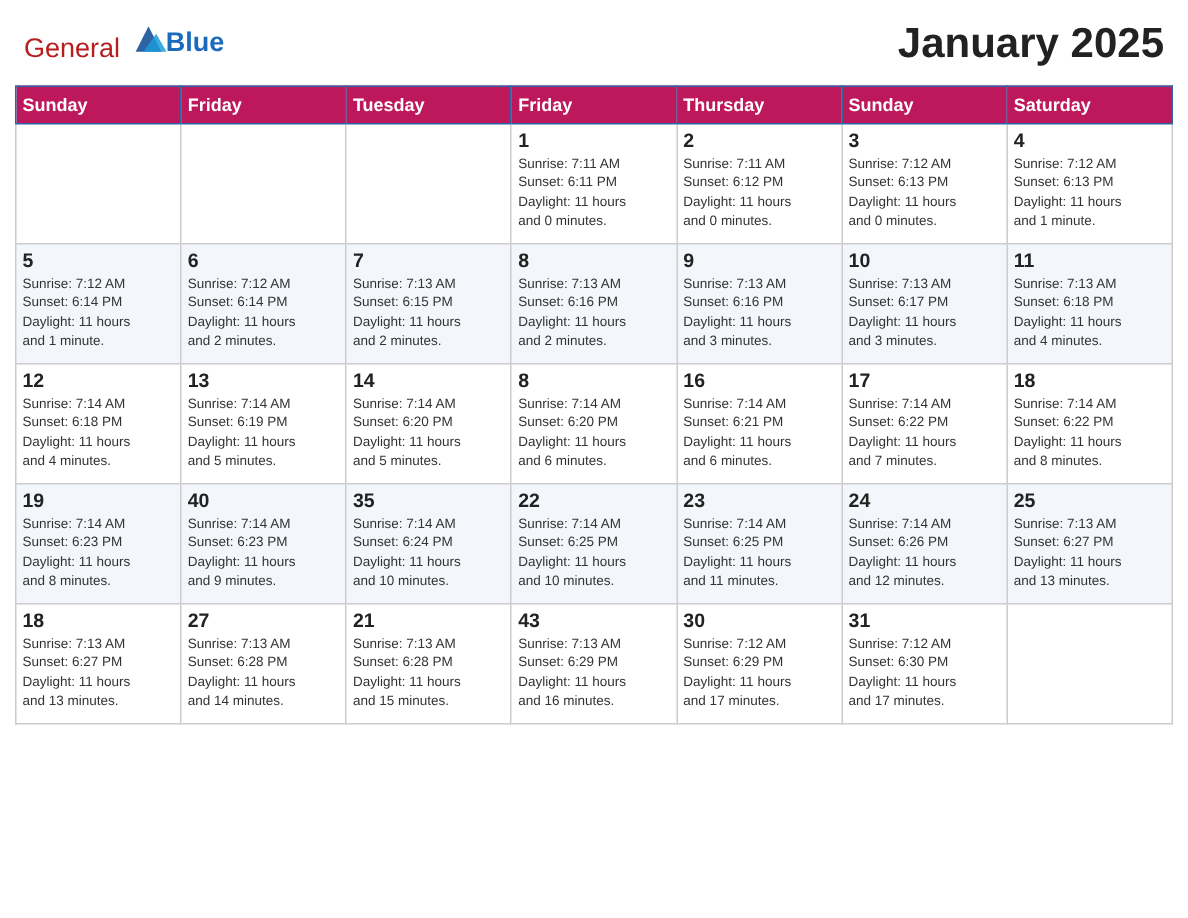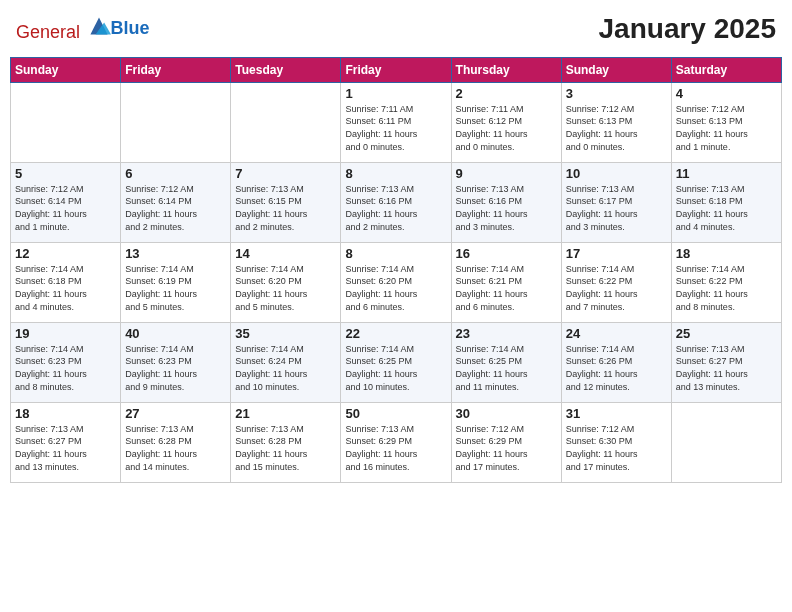--- a/index.html
+++ b/index.html
@@ -330,21 +330,21 @@
 and 14 minutes.</div>
         </td>
         <td>
           <span class="day-number">21</span>
           <div class="day-info" style="white-space: pre-line;">Sunrise: 7:13 AM
 Sunset: 6:28 PM
 Daylight: 11 hours
 and 15 minutes.</div>
         </td>
         <td>
-          <span class="day-number">50</span>
+          <span class="day-number">43</span>
           <div class="day-info" style="white-space: pre-line;">Sunrise: 7:13 AM
 Sunset: 6:29 PM
 Daylight: 11 hours
 and 16 minutes.</div>
         </td>
         <td>
           <span class="day-number">30</span>
           <div class="day-info" style="white-space: pre-line;">Sunrise: 7:12 AM
 Sunset: 6:29 PM
 Daylight: 11 hours

